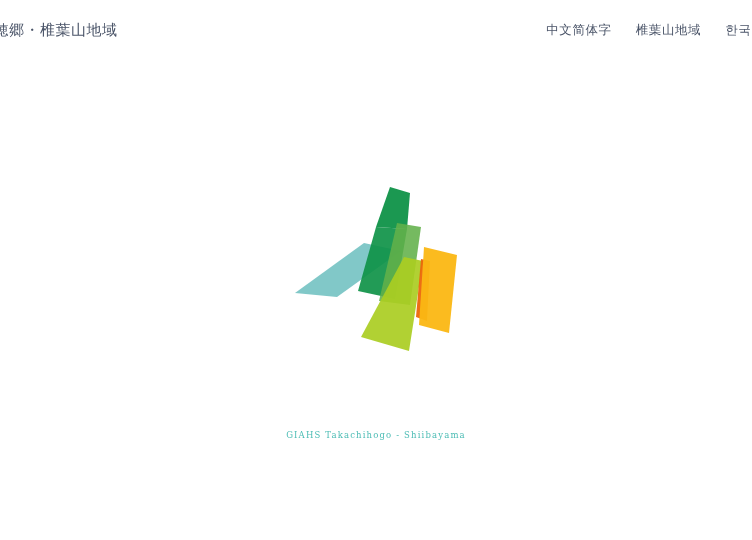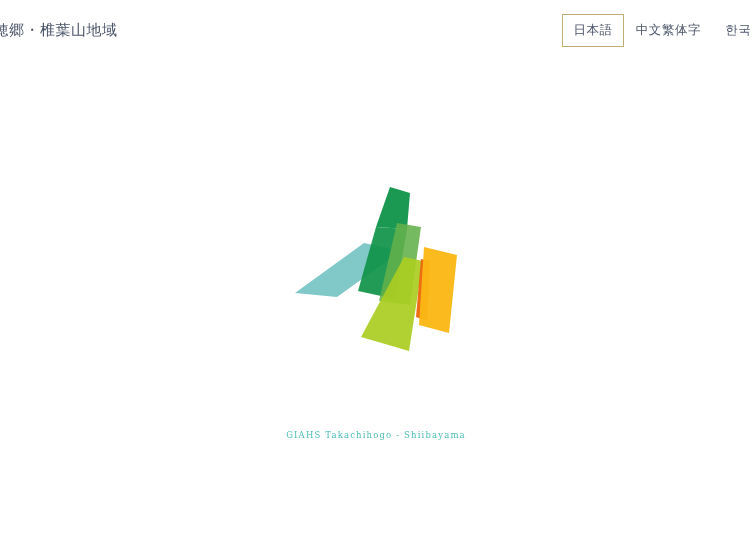--- a/index.html
+++ b/index.html
@@ -112,22 +112,22 @@
   }
 </style>
 </head>
 <body>
 
 <header class="site-header">
 
   <div class="site-title">千穂郷・椎葉山地域</div>
 
   <nav class="lang-nav">
-    <a class="lang-item is-current cjk" href="#">日本語</a>
-    <a class="lang-item cjk" href="#">中文繁体字</a>
+    <a class="lang-item cjk" href="#">中文简体字</a>
+    <a class="lang-item cjk" href="#">椎葉山地域</a>
     <a class="lang-item cjk" href="#">한국어(</a>
   </nav>
 
 </header>
 
 <main class="main-stage">
 
   <div class="logo-block">
 
     <div class="logo-mark">

